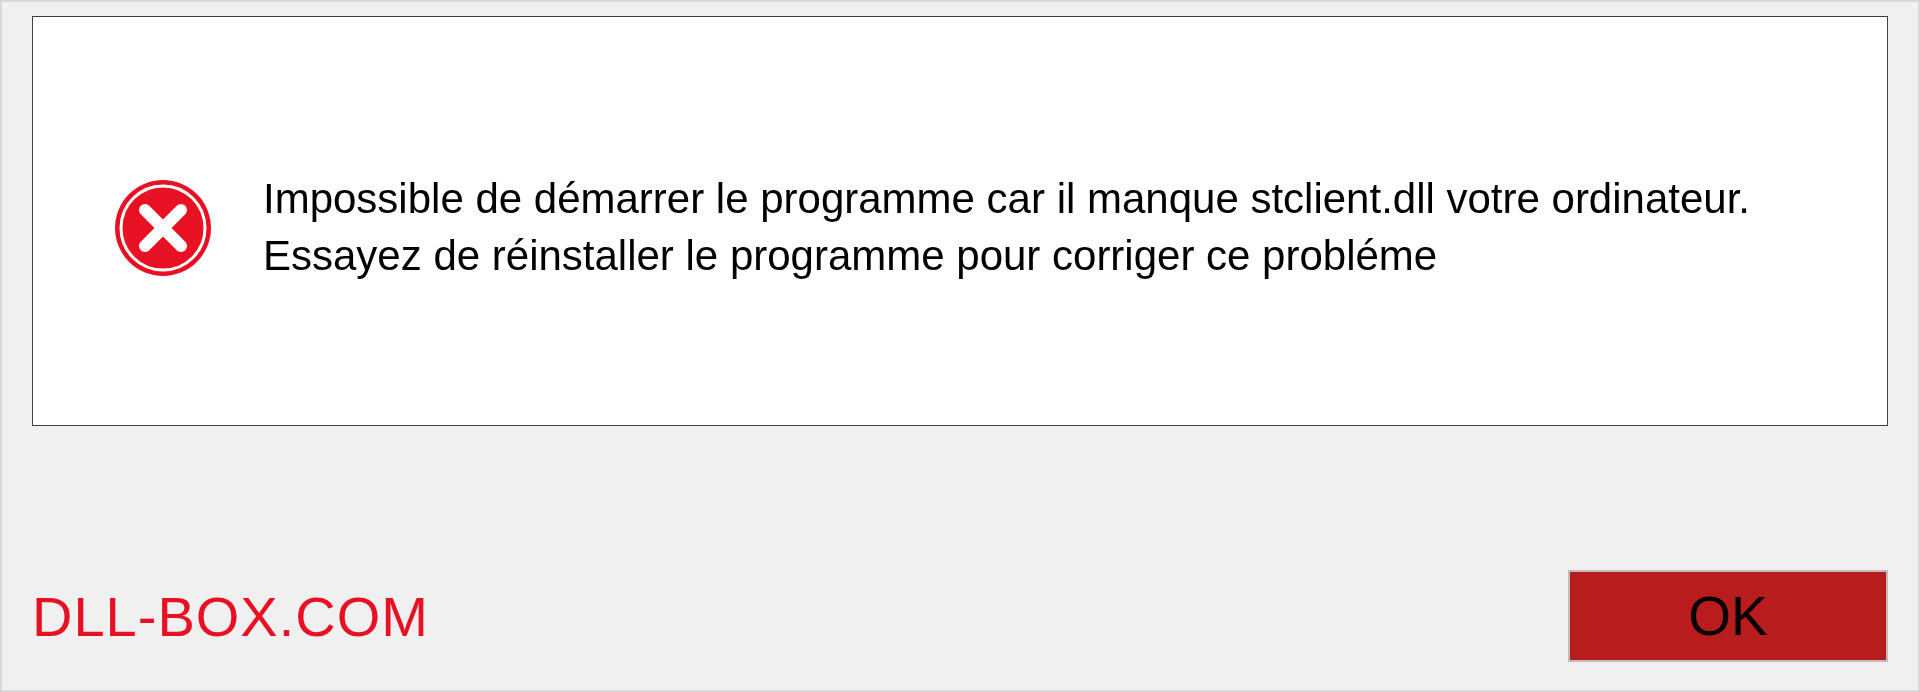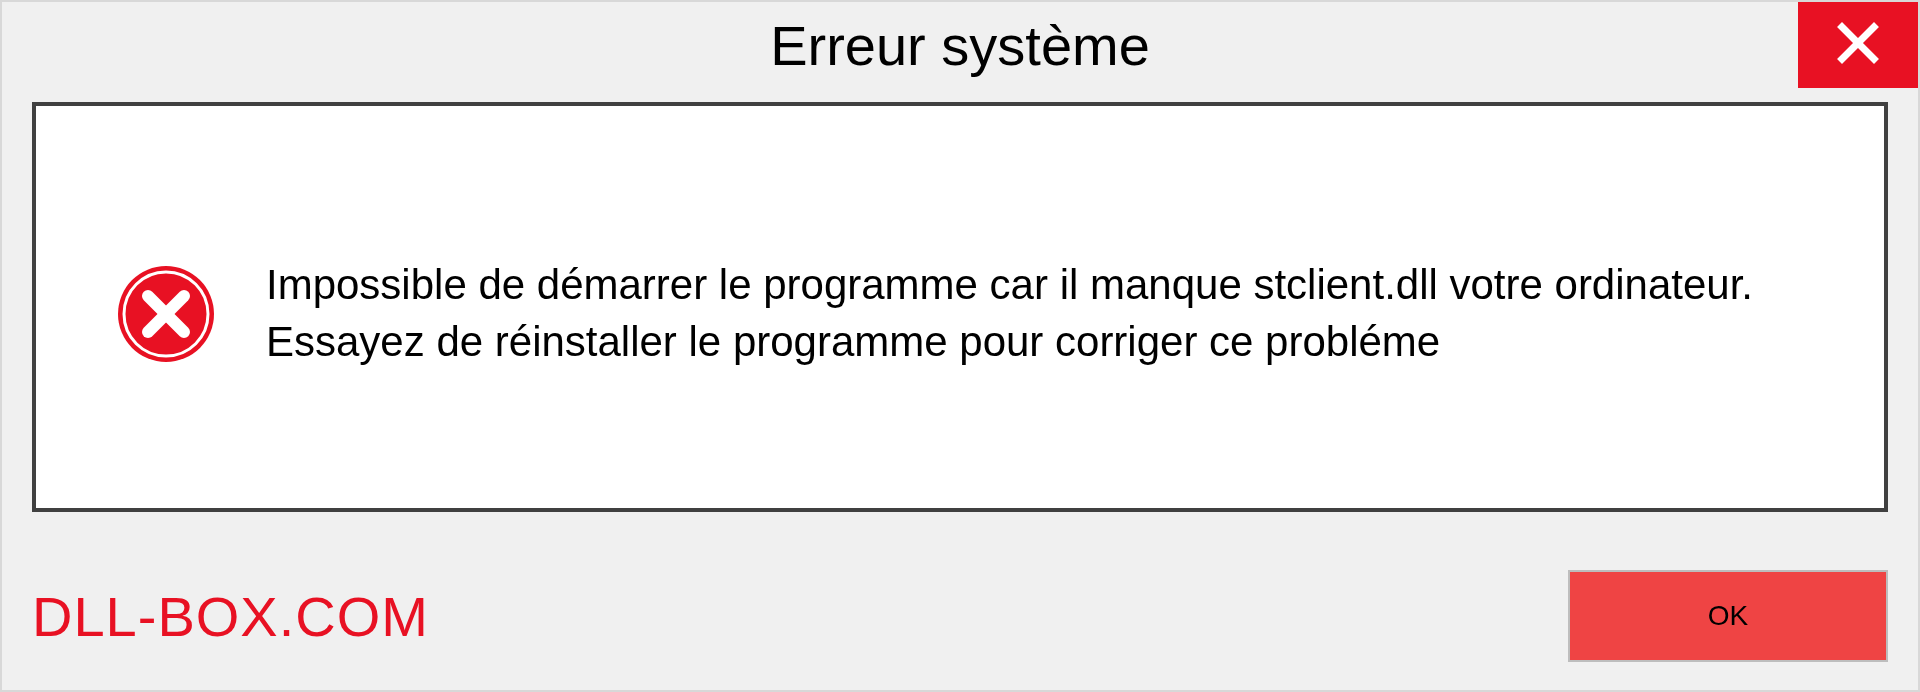--- a/index.html
+++ b/index.html
@@ -49,21 +49,21 @@
       justify-content: center;
       cursor: pointer;
     }
     .close-btn svg {
       width: 44px;
       height: 44px;
     }
     .content-area {
       margin: 14px 30px 20px 30px;
       background: #fff;
-      border: 4px solid #404040;
+      border: 1px solid #404040;
       height: 410px;
       display: flex;
       align-items: center;
       padding: 13px 40px 0 80px;
     }
     .error-icon {
       flex-shrink: 0;
       width: 100px;
       height: 100px;
       margin-right: 50px;
@@ -95,46 +95,35 @@
     .watermark {
       font-size: 56px;
       font-weight: 400;
       color: #e81123;
       letter-spacing: 1px;
       font-family: "Arial Black", Arial, sans-serif;
     }
     .ok-button {
       width: 320px;
       height: 92px;
-      background: #ef4444;
+      background: #b91c1c;
       border: 2px solid #bdbdbd;
-      font-size: 28px;
+      font-size: 55px;
       color: #000;
       display: flex;
       align-items: center;
       justify-content: center;
       cursor: pointer;
       font-family: inherit;
     }
   </style>
 </head>
 <body>
 
 <div class="dialog">
-  <div class="titlebar">
-    <div class="title-text">Erreur système</div>
-    <div class="close-btn">
-      <span>
-        <svg viewBox="0 0 44 44">
-          <line x1="6" y1="6" x2="38" y2="38" stroke="#fff" stroke-width="7" stroke-linecap="square"></line>
-          <line x1="38" y1="6" x2="6" y2="38" stroke="#fff" stroke-width="7" stroke-linecap="square"></line>
-        </svg>
-      </span>
-    </div>
-  </div>
 
   <div class="content-area">
     <div class="error-icon">
       <svg viewBox="0 0 100 100">
         <circle cx="50" cy="50" r="48" fill="#e81123"></circle>
         <circle cx="50" cy="50" r="42" fill="#e81123" stroke="#fff" stroke-width="3"></circle>
         <line x1="32" y1="32" x2="68" y2="68" stroke="#fff" stroke-width="12" stroke-linecap="round"></line>
         <line x1="68" y1="32" x2="32" y2="68" stroke="#fff" stroke-width="12" stroke-linecap="round"></line>
       </svg>
     </div>

